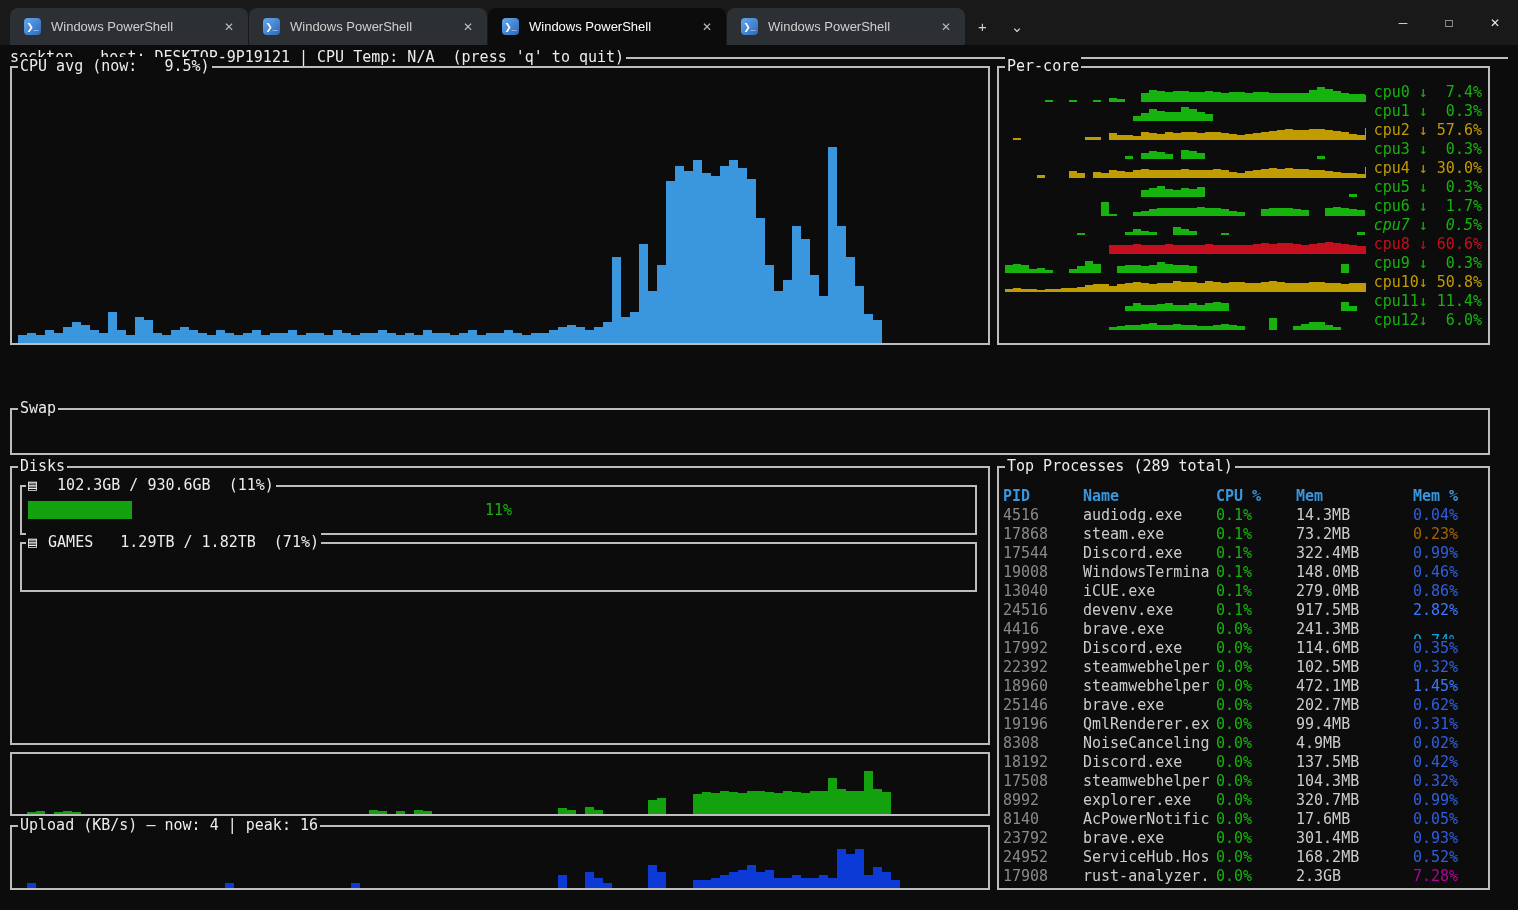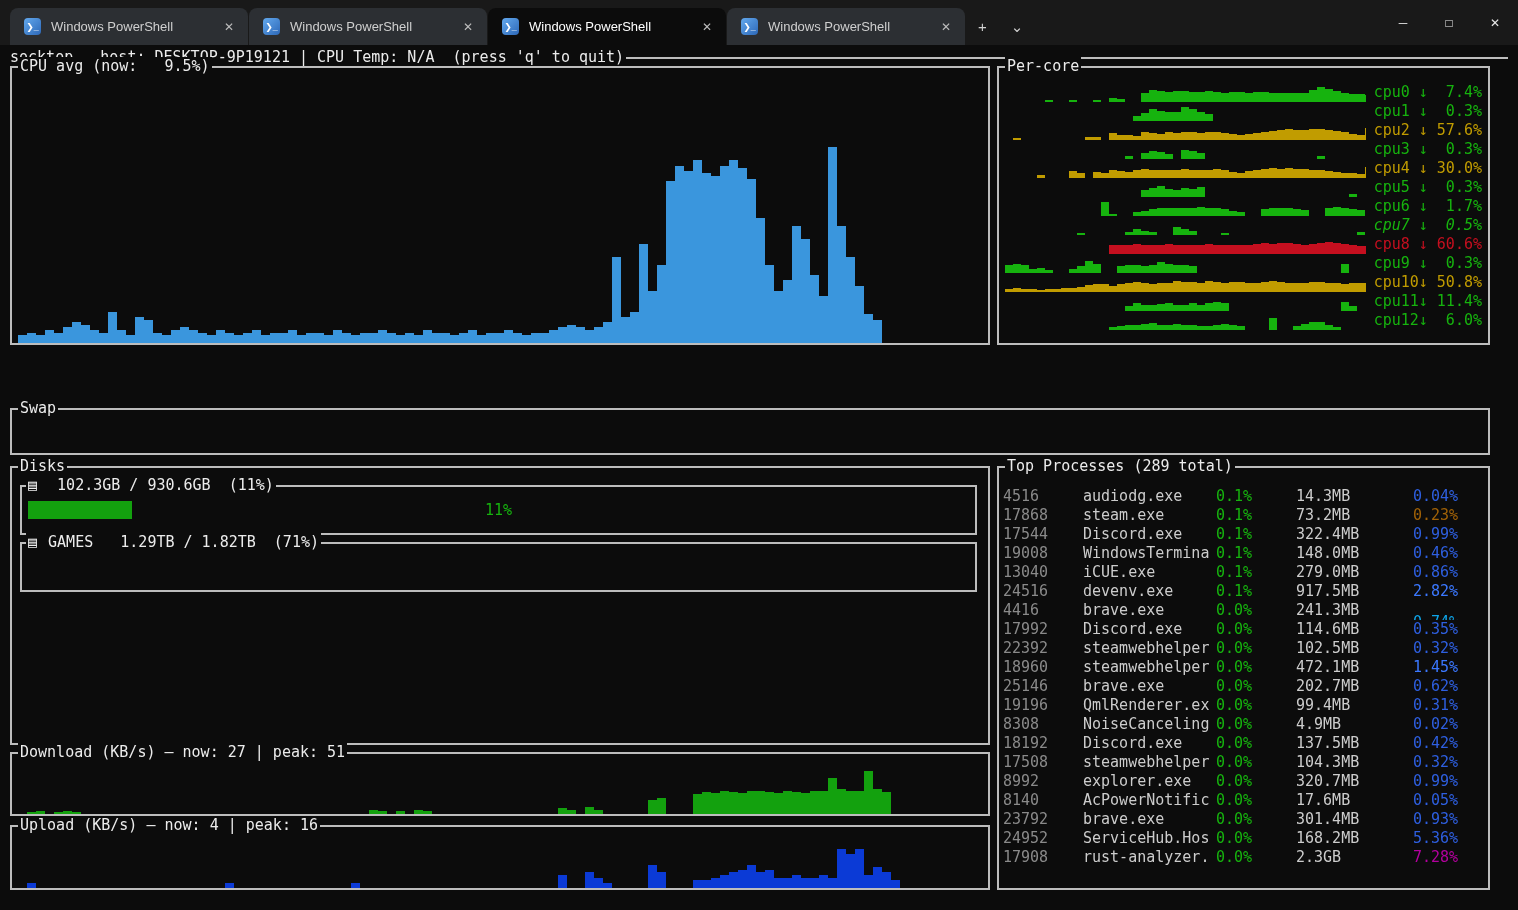--- a/index.html
+++ b/index.html
@@ -894,45 +894,45 @@
     </div>
 
     <div class="dbox" style="top:74px;">
       <span class="ptitle dtit"><span class="dicon">▤</span><span style="white-space:pre;"> GAMES   1.29TB / 1.82TB  (71%)</span></span>
     </div>
   </div>
 
   <div class="panel" style="left:997px;top:421px;width:489px;height:420px;">
     <span class="ptitle">Top Processes (289 total)</span>
     <div id="ptable">
+        <div class="prow phead"><span>PID</span><span>Name</span><span>CPU %</span><span>Mem</span><span>Mem %</span></div>
         <div class="prow"><span class="c-pid">4516</span><span class="c-name">audiodg.exe</span><span class="c-cpu">0.1%</span><span class="c-mem">14.3MB</span><span class="c-memp" style="color: rgb(46, 95, 224);">0.04%</span></div>
         <div class="prow"><span class="c-pid">17868</span><span class="c-name">steam.exe</span><span class="c-cpu">0.1%</span><span class="c-mem">73.2MB</span><span class="c-memp" style="color: #a16207;">0.23%</span></div>
         <div class="prow"><span class="c-pid">17544</span><span class="c-name">Discord.exe</span><span class="c-cpu">0.1%</span><span class="c-mem">322.4MB</span><span class="c-memp" style="color: rgb(46, 95, 224);">0.99%</span></div>
         <div class="prow"><span class="c-pid">19008</span><span class="c-name">WindowsTermina</span><span class="c-cpu">0.1%</span><span class="c-mem">148.0MB</span><span class="c-memp" style="color: rgb(46, 95, 224);">0.46%</span></div>
         <div class="prow"><span class="c-pid">13040</span><span class="c-name">iCUE.exe</span><span class="c-cpu">0.1%</span><span class="c-mem">279.0MB</span><span class="c-memp" style="color: rgb(46, 95, 224);">0.86%</span></div>
         <div class="prow"><span class="c-pid">24516</span><span class="c-name">devenv.exe</span><span class="c-cpu">0.1%</span><span class="c-mem">917.5MB</span><span class="c-memp" style="color: rgb(59, 120, 255);">2.82%</span></div>
         <div class="prow"><span class="c-pid">4416</span><span class="c-name">brave.exe</span><span class="c-cpu">0.0%</span><span class="c-mem">241.3MB</span><span class="c-memp" style="color: #0ea5e9; margin-top: 12px;">0.74%</span></div>
         <div class="prow"><span class="c-pid">17992</span><span class="c-name">Discord.exe</span><span class="c-cpu">0.0%</span><span class="c-mem">114.6MB</span><span class="c-memp" style="color: rgb(46, 95, 224);">0.35%</span></div>
         <div class="prow"><span class="c-pid">22392</span><span class="c-name">steamwebhelper</span><span class="c-cpu">0.0%</span><span class="c-mem">102.5MB</span><span class="c-memp" style="color: rgb(46, 95, 224);">0.32%</span></div>
         <div class="prow"><span class="c-pid">18960</span><span class="c-name">steamwebhelper</span><span class="c-cpu">0.0%</span><span class="c-mem">472.1MB</span><span class="c-memp" style="color: rgb(59, 120, 255);">1.45%</span></div>
         <div class="prow"><span class="c-pid">25146</span><span class="c-name">brave.exe</span><span class="c-cpu">0.0%</span><span class="c-mem">202.7MB</span><span class="c-memp" style="color: rgb(46, 95, 224);">0.62%</span></div>
         <div class="prow"><span class="c-pid">19196</span><span class="c-name">QmlRenderer.ex</span><span class="c-cpu">0.0%</span><span class="c-mem">99.4MB</span><span class="c-memp" style="color: rgb(46, 95, 224);">0.31%</span></div>
         <div class="prow"><span class="c-pid">8308</span><span class="c-name">NoiseCanceling</span><span class="c-cpu">0.0%</span><span class="c-mem">4.9MB</span><span class="c-memp" style="color: rgb(46, 95, 224);">0.02%</span></div>
         <div class="prow"><span class="c-pid">18192</span><span class="c-name">Discord.exe</span><span class="c-cpu">0.0%</span><span class="c-mem">137.5MB</span><span class="c-memp" style="color: rgb(46, 95, 224);">0.42%</span></div>
         <div class="prow"><span class="c-pid">17508</span><span class="c-name">steamwebhelper</span><span class="c-cpu">0.0%</span><span class="c-mem">104.3MB</span><span class="c-memp" style="color: rgb(46, 95, 224);">0.32%</span></div>
         <div class="prow"><span class="c-pid">8992</span><span class="c-name">explorer.exe</span><span class="c-cpu">0.0%</span><span class="c-mem">320.7MB</span><span class="c-memp" style="color: rgb(46, 95, 224);">0.99%</span></div>
         <div class="prow"><span class="c-pid">8140</span><span class="c-name">AcPowerNotific</span><span class="c-cpu">0.0%</span><span class="c-mem">17.6MB</span><span class="c-memp" style="color: rgb(46, 95, 224);">0.05%</span></div>
         <div class="prow"><span class="c-pid">23792</span><span class="c-name">brave.exe</span><span class="c-cpu">0.0%</span><span class="c-mem">301.4MB</span><span class="c-memp" style="color: rgb(46, 95, 224);">0.93%</span></div>
-        <div class="prow"><span class="c-pid">24952</span><span class="c-name">ServiceHub.Hos</span><span class="c-cpu">0.0%</span><span class="c-mem">168.2MB</span><span class="c-memp" style="color: rgb(46, 95, 224);">5.36%</span></div>
+        <div class="prow"><span class="c-pid">24952</span><span class="c-name">ServiceHub.Hos</span><span class="c-cpu">0.0%</span><span class="c-mem">168.2MB</span><span class="c-memp" style="color: rgb(46, 95, 224);">0.52%</span></div>
         <div class="prow"><span class="c-pid">17908</span><span class="c-name">rust-analyzer.</span><span class="c-cpu">0.0%</span><span class="c-mem">2.3GB</span><span class="c-memp" style="color: rgb(180, 0, 158);">7.28%</span></div>
       </div>
   </div>
 
   <div class="panel" style="left:10px;top:707px;width:976px;height:60px;">
-    <span class="ptitle">Download (KB/s) — now: 27 | peak: 51</span>
     <div class="chart">
         <div class="bar" style="flex: 0 0 9px; height: 0%;"></div>
         <div class="bar" style="flex: 0 0 9px; height: 5.45455%; background: rgb(19, 161, 14);"></div>
         <div class="bar" style="flex: 0 0 9px; height: 7.27273%; background: rgb(19, 161, 14);"></div>
         <div class="bar" style="flex: 0 0 9px; height: 0%;"></div>
         <div class="bar" style="flex: 0 0 9px; height: 5.45455%; background: rgb(19, 161, 14);"></div>
         <div class="bar" style="flex: 0 0 9px; height: 7.27273%; background: rgb(19, 161, 14);"></div>
         <div class="bar" style="flex: 0 0 9px; height: 5.45455%; background: rgb(19, 161, 14);"></div>
         <div class="bar" style="flex: 0 0 9px; height: 0%;"></div>
         <div class="bar" style="flex: 0 0 9px; height: 0%;"></div>

